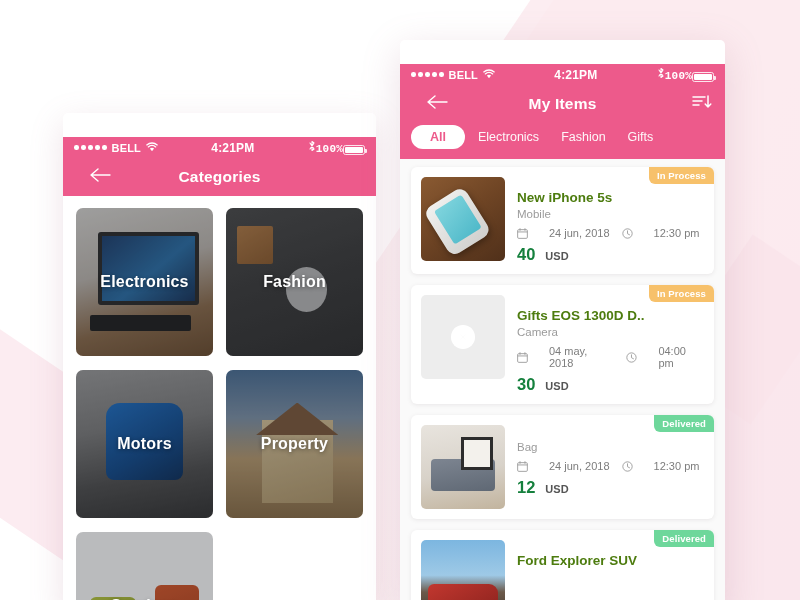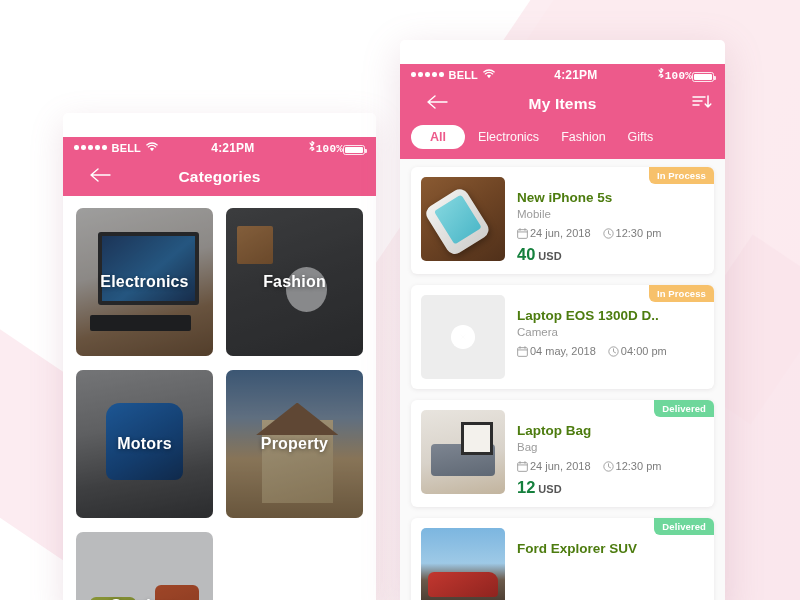--- a/index.html
+++ b/index.html
@@ -188,26 +188,26 @@
     position: relative;
   }
   .card-body { padding-top: 13px; min-width: 0; }
   .card-title {
     font-size: 13.5px; font-weight: bold; color: #4d7c0f;
     white-space: nowrap; overflow: hidden;
   }
   .card-sub { font-size: 11.5px; color: #9b9b9b; margin-top: 3px; }
   .meta { display: flex; align-items: center; gap: 12px; margin-top: 7px; }
   .meta-item {
-    display: flex; align-items: center; gap: 2px;
+    display: flex; align-items: center; gap: 21px;
     font-size: 11px; color: #7d7d7d;
   }
   .price { margin-top: 6px; }
   .price .amt { font-size: 16.5px; font-weight: bold; color: #15803d; }
-  .price .cur { font-size: 11px; font-weight: bold; color: #555; margin-left: 3px; }
+  .price .cur { font-size: 11px; font-weight: bold; color: #555; margin-left: 10px; }
 
   
   .th-phone {
     background: linear-gradient(145deg,#8a5a32 0%,#6e4424 48%,#50301a 100%);
   }
   .th-phone::before {
     content:""; position:absolute; left:16%; top:20%;
     width:56%; height:66%;
     background: linear-gradient(160deg,#f2f2f0 0%,#dcdcda 60%,#cfcfcd 100%);
     border-radius: 9px;
@@ -534,47 +534,49 @@
       <span class="badge" style="background:#f7c16b">In Process</span>
       <span class="thumb th-placeholder">
         <svg width="40" height="40" viewBox="0 0 40 40">
           <path d="M20 20 L12 11 A12 12 0 0 0 12 29 Z" fill="#fff"></path>
           <path d="M20 20 L29 12 A12 12 0 0 0 11 12 Z" fill="#fff"></path>
           <path d="M20 20 L28 29 A12 12 0 0 0 28 11 Z" fill="#fff"></path>
           <path d="M20 20 L11 28 A12 12 0 0 0 29 28 Z" fill="#fff"></path>
         </svg>
       </span>
       <div class="card-body">
-        <div class="card-title">Laptop EOS 1300D D..</div>
+        <div class="card-title">Gifts EOS 1300D D..</div>
         <div class="card-sub">Camera</div>
         <div class="meta">
           <span class="meta-item">
             <svg class="icon" width="11" height="11" viewBox="0 0 12 12">
               <rect x="0.7" y="1.8" width="10.6" height="9.5" rx="1.2" stroke="#9b9b9b" stroke-width="1" fill="none"></rect>
               <path d="M0.7 4.3 H11.3" stroke="#9b9b9b" stroke-width="1"></path>
               <path d="M3.3 0.7 V2.6 M8.7 0.7 V2.6" stroke="#9b9b9b" stroke-width="1" stroke-linecap="round"></path>
             </svg>
             <span>04 may, 2018</span>
           </span>
           <span class="meta-item">
             <svg class="icon" width="11" height="11" viewBox="0 0 12 12">
               <circle cx="6" cy="6" r="5.1" stroke="#9b9b9b" stroke-width="1" fill="none"></circle>
               <path d="M6 3.1 V6.2 L8.2 7.4" stroke="#9b9b9b" stroke-width="1" fill="none" stroke-linecap="round"></path>
             </svg>
             <span>04:00 pm</span>
           </span>
         </div>
+        <div class="price">
+          <span class="amt">30</span><span class="cur">USD</span>
+        </div>
       </div>
     </div>
 
     <div class="card">
       <span class="badge" style="background:#6ed79b">Delivered</span>
       <span class="thumb th-bag"></span>
       <div class="card-body">
-        <div class="card-title">Laptop Bag</div>
         <div class="card-sub">Bag</div>
         <div class="meta">
           <span class="meta-item">
             <svg class="icon" width="11" height="11" viewBox="0 0 12 12">
               <rect x="0.7" y="1.8" width="10.6" height="9.5" rx="1.2" stroke="#9b9b9b" stroke-width="1" fill="none"></rect>
               <path d="M0.7 4.3 H11.3" stroke="#9b9b9b" stroke-width="1"></path>
               <path d="M3.3 0.7 V2.6 M8.7 0.7 V2.6" stroke="#9b9b9b" stroke-width="1" stroke-linecap="round"></path>
             </svg>
             <span>24 jun, 2018</span>
           </span>

